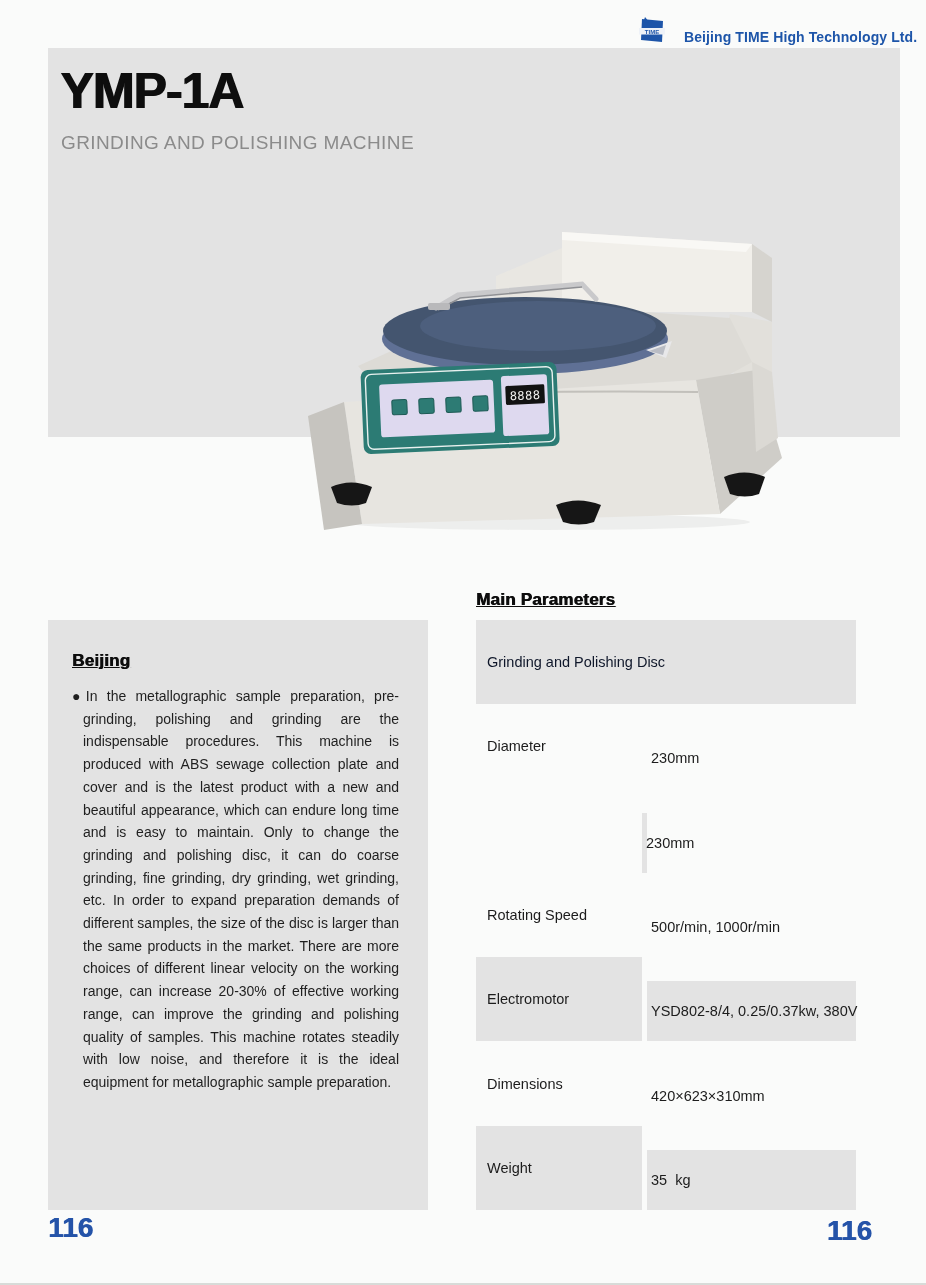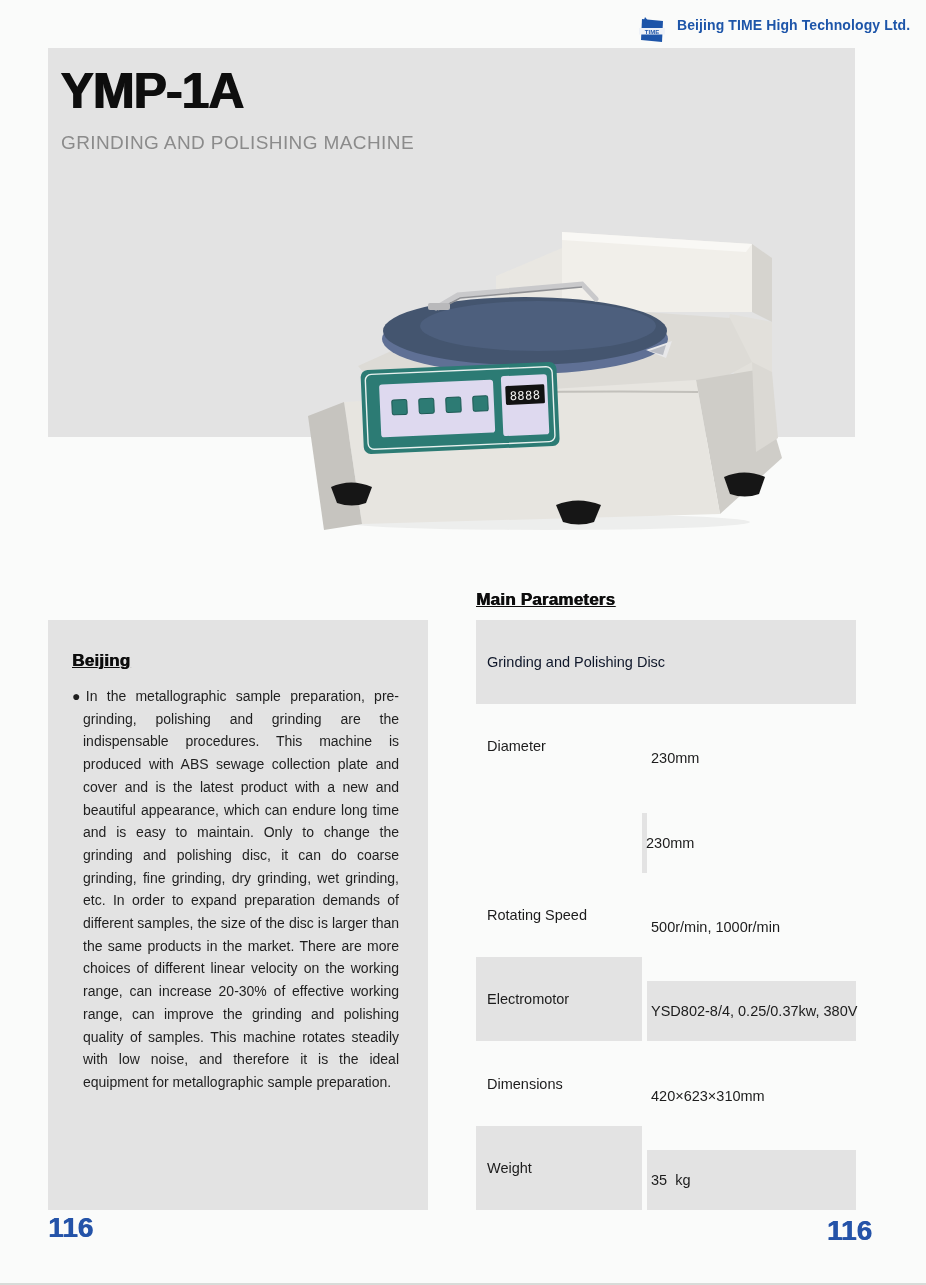--- a/index.html
+++ b/index.html
@@ -3,26 +3,26 @@
 <meta charset="utf-8">
 <style>
   html,body { margin:0; padding:0; background:#ffffff; }
   .page {
     position:relative; width:926px; height:1285px;
     background:#fafbfa; overflow:hidden;
     font-family:"Liberation Sans", sans-serif;
   }
 
   
-  .brand { position:absolute; top:17px; left:639px; display:flex; align-items:flex-start; gap:12px; }
+  .brand { position:absolute; top:17px; left:639px; display:flex; align-items:flex-end; gap:19px; }
   .brand-logo { width:26px; height:28px; display:block; }
   .brand-text { color:#1d55a9; font-weight:bold; font-size:14px; letter-spacing:0.1px; }
 
   
-  .hero { position:absolute; left:48px; top:48px; width:807px; height:389px; background:#e3e3e3; }
+  .hero { position:absolute; left:48px; top:48px; width:807px; height:389px; background:#e3e3e3;padding-left:45px; }
   .model {
     position:absolute; left:12px; top:16px; font-size:50px; font-weight:900;
     color:#0e0e0e; letter-spacing:-1px; line-height:1.1;
     text-shadow:1.3px 0 currentColor;
   }
   .subtitle { position:absolute; left:13px; top:84px; font-size:19px; color:#8b8b8b; letter-spacing:0.4px;text-align:right; }
   .machine-svg { position:absolute; left:252px; top:152px; width:492px; height:335px; }
 
   
   .features {

